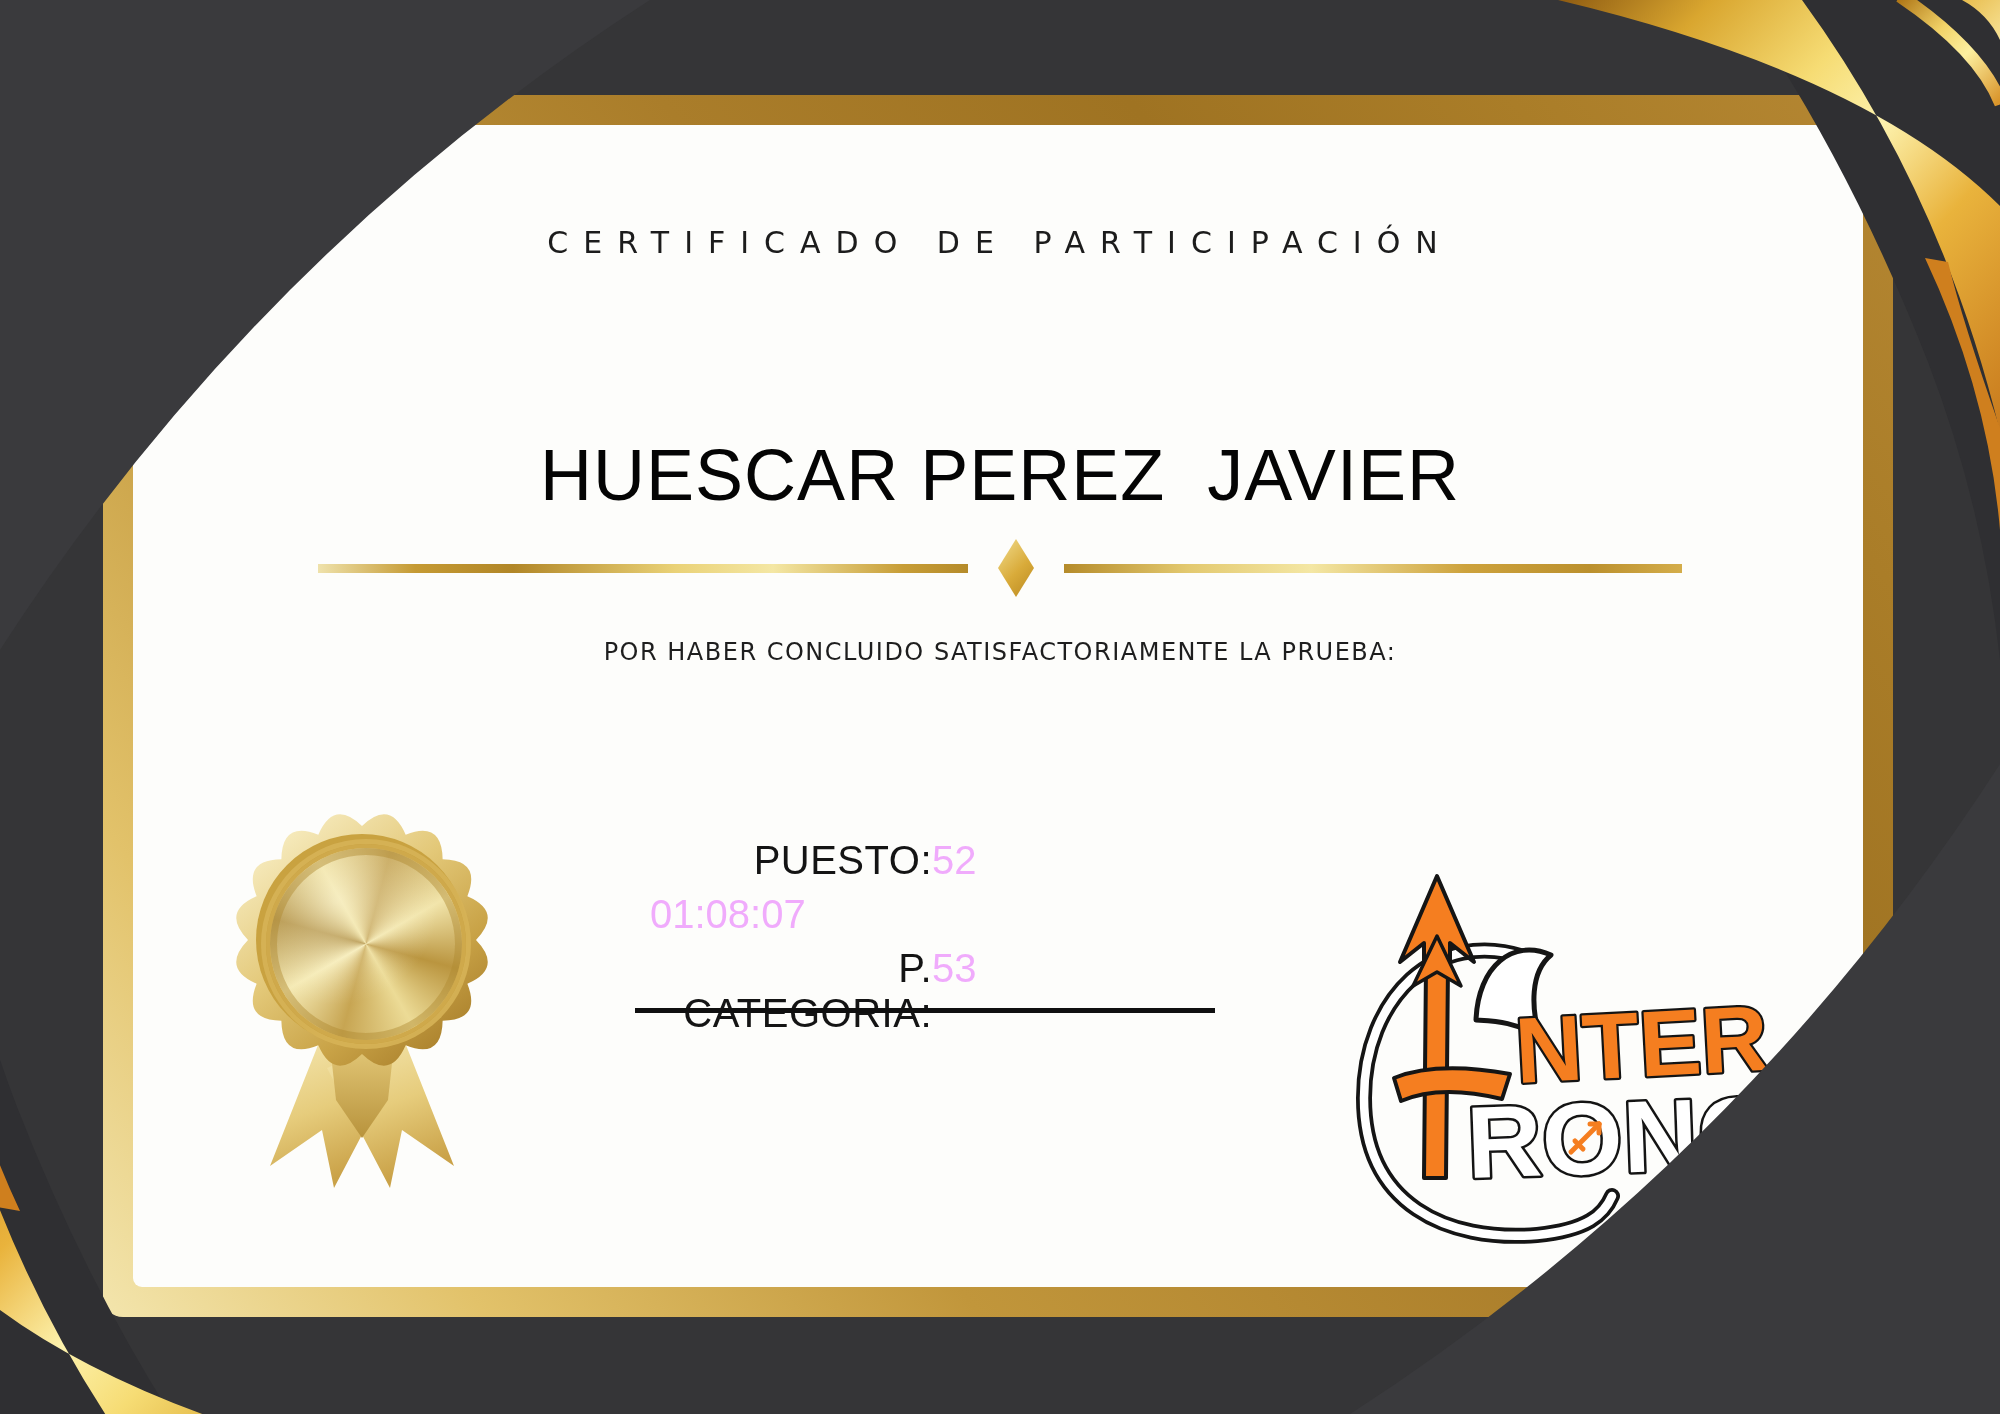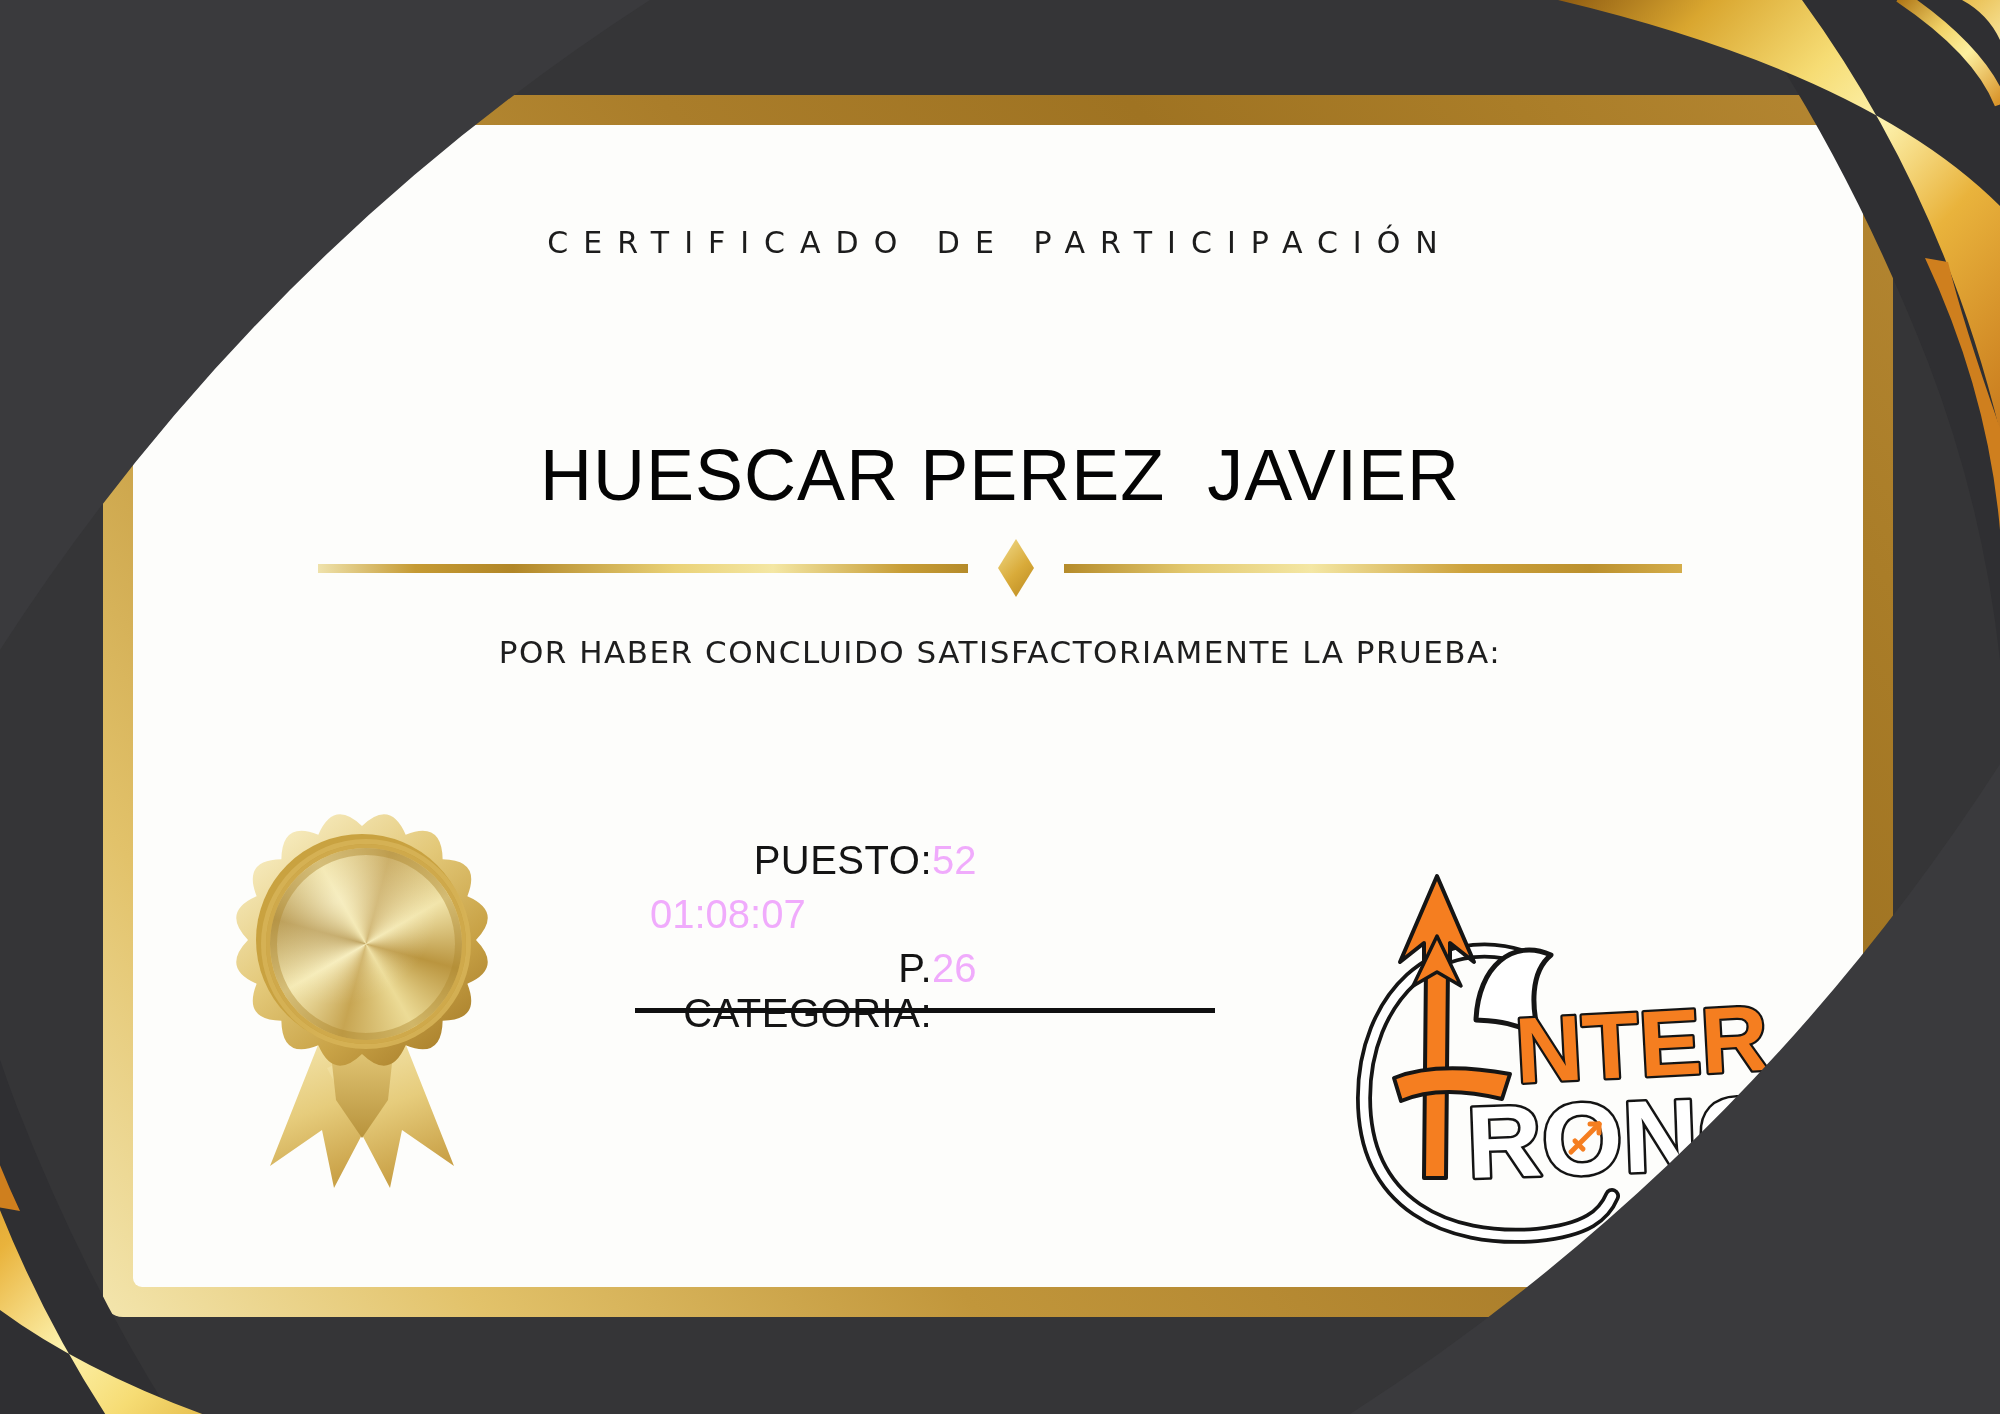--- a/index.html
+++ b/index.html
@@ -42,21 +42,21 @@
     width:618px;
     background:linear-gradient(90deg,#b58b2a 0%,#e3c96f 20%,#f4e7a4 40%,#cda23c 65%,#bb902d 85%,#d4ad4a 100%);
   }
   .div-diamond{
     width:36px;height:58px;margin:0 30px;
     clip-path:polygon(50% 0,100% 50%,50% 100%,0 50%);
     background:linear-gradient(135deg,#f2dd8e 0%,#d9ab3a 55%,#b98820 100%);
   }
   .statement{
     position:absolute;left:0;top:637px;width:2000px;text-align:center;z-index:2;
-    font-family:"DejaVu Sans",sans-serif;font-size:31px;line-height:31px;
+    font-family:"DejaVu Sans",sans-serif;font-size:24px;line-height:31px;
     letter-spacing:1.5px;color:#1e1e1e;font-weight:400;
   }
   
   .results{position:absolute;left:650px;top:838px;z-index:2;}
   .res-row{display:flex;align-items:baseline;height:54px;}
   .res-label{
     width:282px;text-align:right;font-size:40px;color:#141414;letter-spacing:0.5px;
   }
   .res-value{font-size:40px;color:#f0abfc;}
   .sign-line{
@@ -105,21 +105,21 @@
   <div class="results">
     <div class="res-row">
       <span class="res-label">PUESTO:</span>
       <span class="res-value">52</span>
     </div>
     <div class="res-row">
       <span class="res-value">01:08:07</span>
     </div>
     <div class="res-row">
       <span class="res-label">P. CATEGORIA:</span>
-      <span class="res-value">26</span>
+      <span class="res-value">53</span>
     </div>
   </div>
 
   <div class="sign-line"></div>
 
   <div class="medal">
     <svg width="280" height="400" viewBox="0 0 280 400">
       <defs>
         <linearGradient id="ribGrad" x1="0" y1="0" x2="0.3" y2="1">
           <stop offset="0" stop-color="#f6e9b4"></stop>

